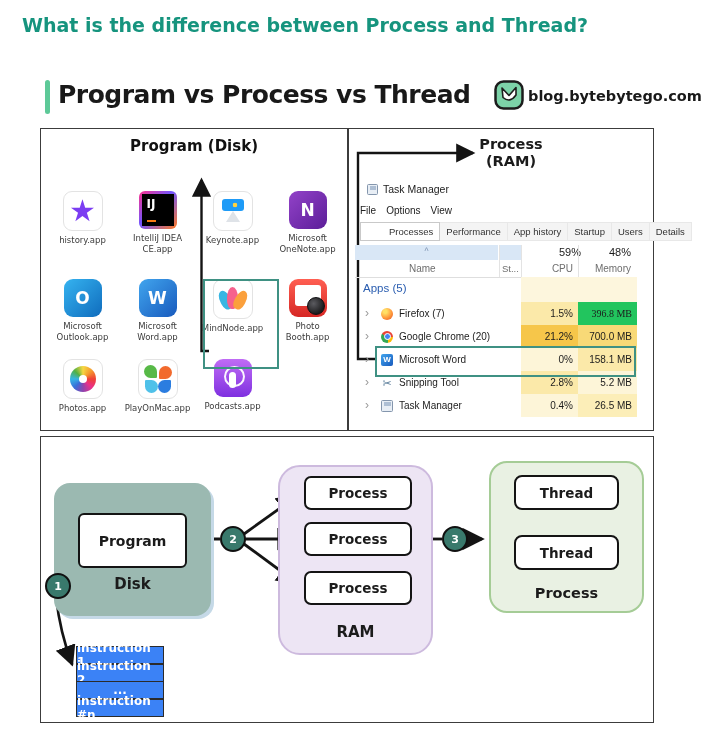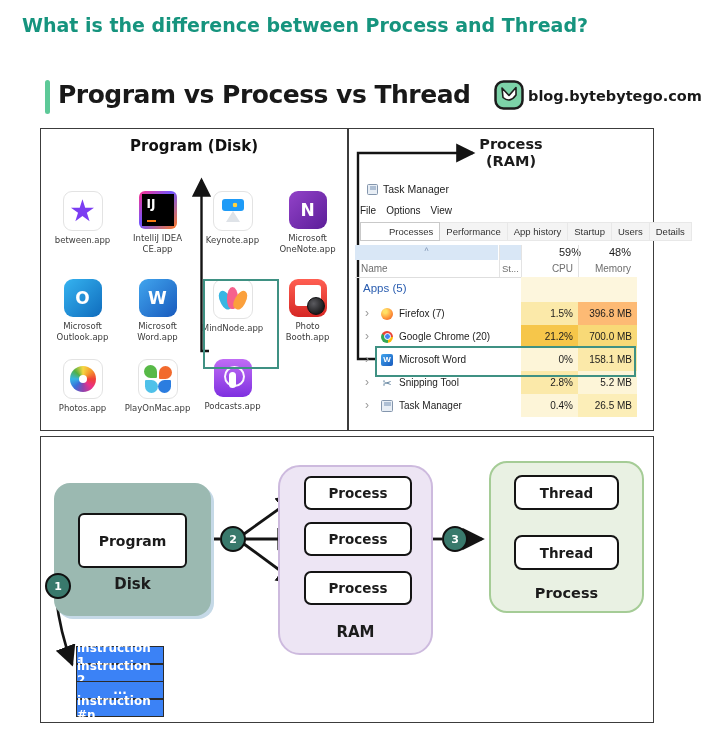--- a/index.html
+++ b/index.html
@@ -79,39 +79,39 @@
   .tm-titlebar{position:absolute;left:12px;top:2px;display:flex;align-items:center;gap:5px;font-size:10.5px;color:#222;}
   .tm-menu{position:absolute;left:5px;top:24px;display:flex;gap:10px;font-size:10px;color:#222;}
   .tm-tabs{position:absolute;left:5px;top:41px;display:flex;font-size:9.5px;color:#333;white-space:nowrap;}
   .tm-tab{padding:3px 6px;background:#f4f4f4;border:1px solid #e8e8e8;border-left:none;}
   .tm-tab:first-child{border-left:1px solid #e8e8e8;padding-left:28px;}
   .tm-tab.active{background:#fff;border:1px solid #c9c9c9;}
   .tm-head{position:absolute;left:0;top:64px;width:282px;height:32px;border-bottom:1px solid #dedede;}
   .tm-head .blue1{position:absolute;left:0;top:0;width:143px;height:15px;background:#d9e7f6;}
   .tm-head .blue2{position:absolute;left:145px;top:0;width:21px;height:15px;background:#d9e7f6;}
   .tm-head .sort{position:absolute;left:0;top:1px;width:143px;text-align:center;font-size:8.5px;color:#7d93b2;}
-  .tm-head .h-name{position:absolute;left:6px;top:18px;font-size:10px;color:#6e6e6e;}
+  .tm-head .h-name{position:absolute;left:6px;top:18px;font-size:10px;color:#6e6e6e;padding-left:48px;}
   .tm-head .h-st{position:absolute;left:147px;top:18px;font-size:9.5px;color:#6e6e6e;}
   .tm-head .h-cput{position:absolute;left:166px;top:1px;width:52px;text-align:right;font-size:11px;color:#1b1b1b;padding-left:8px;}
   .tm-head .h-cpu{position:absolute;left:166px;top:18px;width:52px;text-align:right;font-size:10px;color:#6e6e6e;}
   .tm-head .h-memt{position:absolute;left:223px;top:1px;width:53px;text-align:right;font-size:11px;color:#1b1b1b;}
   .tm-head .h-mem{position:absolute;left:223px;top:18px;width:53px;text-align:right;font-size:10px;color:#6e6e6e;}
   .tm-head .vl{position:absolute;top:0;width:1px;height:32px;background:#e3e3e3;}
   .tm-rows{position:absolute;left:0;top:96px;width:282px;}
   .tm-grouprow{position:relative;height:25px;}
   .tm-group{position:absolute;left:8px;top:5px;font-size:11.5px;color:#2a5db0;}
   .tm-row{position:relative;height:23px;}
   .tm-row .chev{position:absolute;left:10px;top:0;line-height:23px;font-size:12px;color:#9a9a9a;}
   .tm-row .tmi{position:absolute;left:26px;top:5.5px;width:12px;height:12px;}
   .tm-row .rname{position:absolute;left:44px;top:0;line-height:23px;font-size:10px;color:#1c1c1c;white-space:nowrap;}
   .c-cpu{position:absolute;left:166px;top:0;width:57px;height:100%;text-align:right;font-size:10px;line-height:23px;color:#1c1c1c;box-sizing:border-box;padding-right:5px;}
   .c-mem{position:absolute;left:223px;top:0;width:59px;height:100%;text-align:right;font-size:10px;line-height:23px;color:#1c1c1c;box-sizing:border-box;padding-right:5px;}
   .tm-grouprow .c-cpu,.tm-grouprow .c-mem{line-height:25px;}
   .h-pale{background:#fdf6dd;} .h1{background:#fdf5d8;} .h2{background:#fceeb8;}
-  .h3{background:#fbe9a9;} .h4{background:#fdba74;} .h5{background:#f8d977;} .h6{background:#f6c64a;}
+  .h3{background:#fbe9a9;} .h4{background:#22c55e;font-family:Liberation Serif, serif;} .h5{background:#f8d977;} .h6{background:#f6c64a;}
   .row-highlight{position:absolute;left:20px;top:69px;width:257px;height:27px;border:2.5px solid #3f9183;background:transparent;z-index:5;}
   .i-ff{border-radius:50%;background:radial-gradient(circle at 35% 30%,#ffe066 15%,#ff9a3c 55%,#e24b1f);}
   .i-ch{border-radius:50%;background:conic-gradient(from -30deg,#ea4335 0 120deg,#fbbc05 120deg 200deg,#34a853 200deg 330deg,#ea4335 330deg);position:relative;}
   .i-ch::after{content:"";position:absolute;inset:2.5px;background:#4285f4;border:1.5px solid #fff;border-radius:50%;}
   .i-wd{background:linear-gradient(135deg,#41a5ee,#185abd);border-radius:2px;color:#fff;font-size:8px;font-weight:bold;text-align:center;line-height:12px;}
   .i-sn{color:#5a7d9a;font-size:11px;line-height:12px;text-align:center;}
   .i-tm{background:#e8eef5;border:1px solid #8496ad;border-radius:1.5px;position:relative;box-sizing:border-box;}
   .i-tm::after{content:"";position:absolute;left:1.5px;right:1.5px;top:1.5px;height:4px;background:#aebfd4;}
   .i-tm.small{width:11px;height:11px;}
 
@@ -164,21 +164,21 @@
       <path d="M 334 230 L 317 230 L 317 24 L 432 24" fill="none" stroke="#141414" stroke-width="2.4" marker-end="url(#ah)"></path>
     </svg>
 
     <div class="panel-title abs" style="left:73px;top:8px;width:160px;">Program (Disk)</div>
 
     <div class="app-grid">
       <div class="app">
         <div class="ai ai-white ai-imovie">
             <span class="star">★</span>
           </div>
-        <div class="app-label">between.app</div>
+        <div class="app-label">history.app</div>
       </div>
       <div class="app">
         <div class="ai ai-ij">
             <span class="ij">IJ</span>
           </div>
         <div class="app-label">IntelliJ IDEA CE.app</div>
       </div>
       <div class="app">
         <div class="ai ai-white ai-key"></div>
         <div class="app-label">Keynote.app</div>

